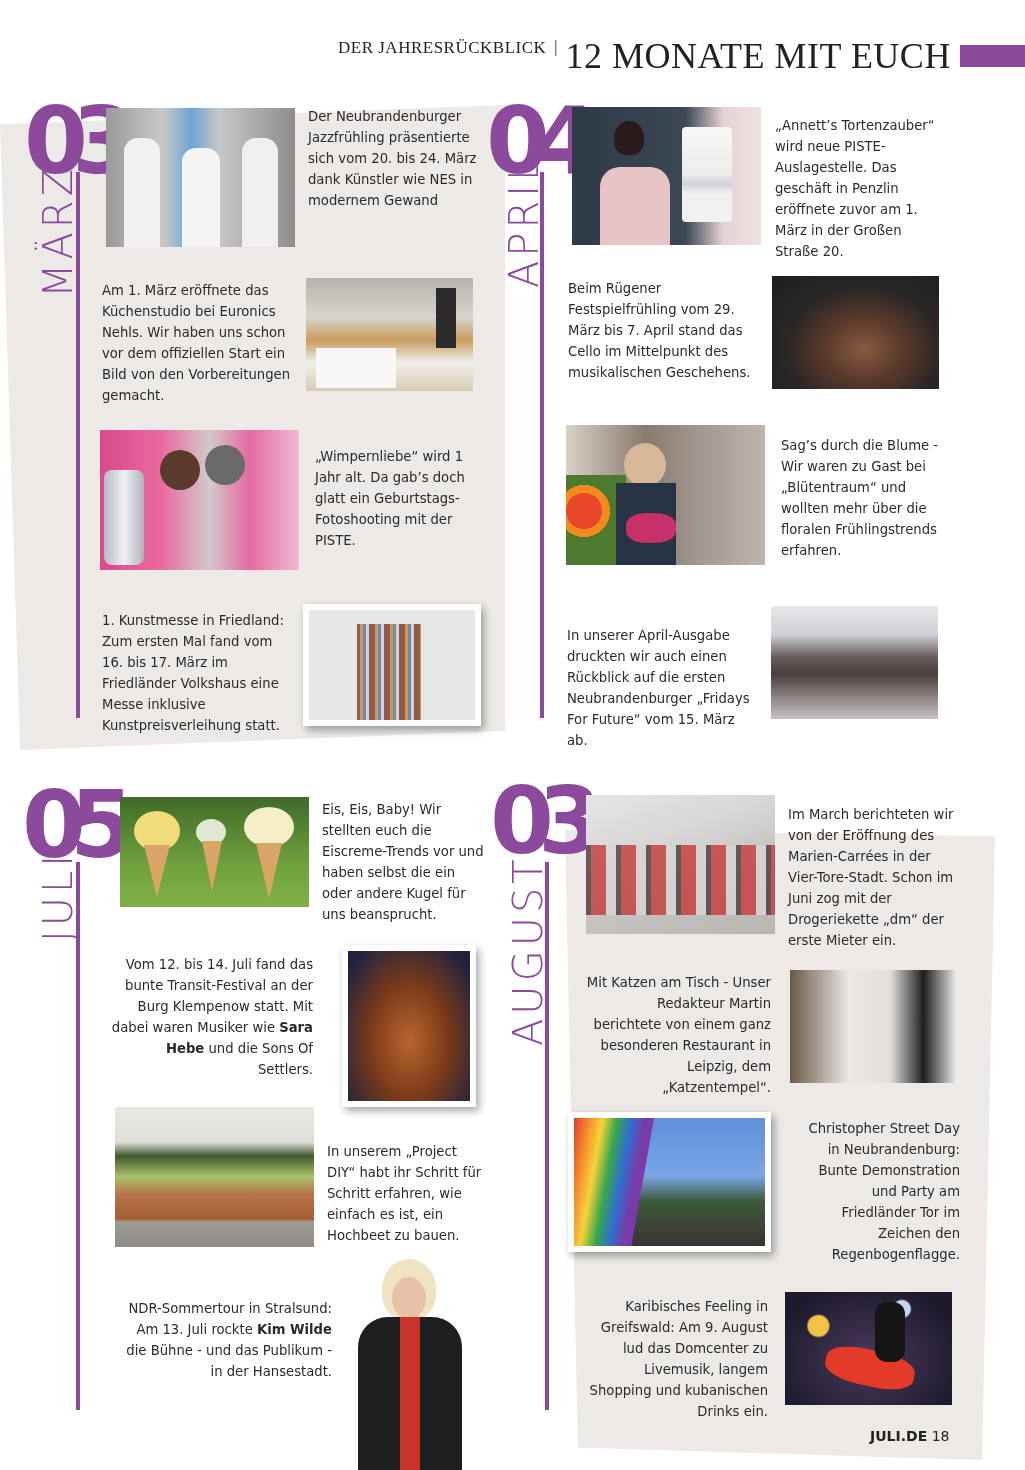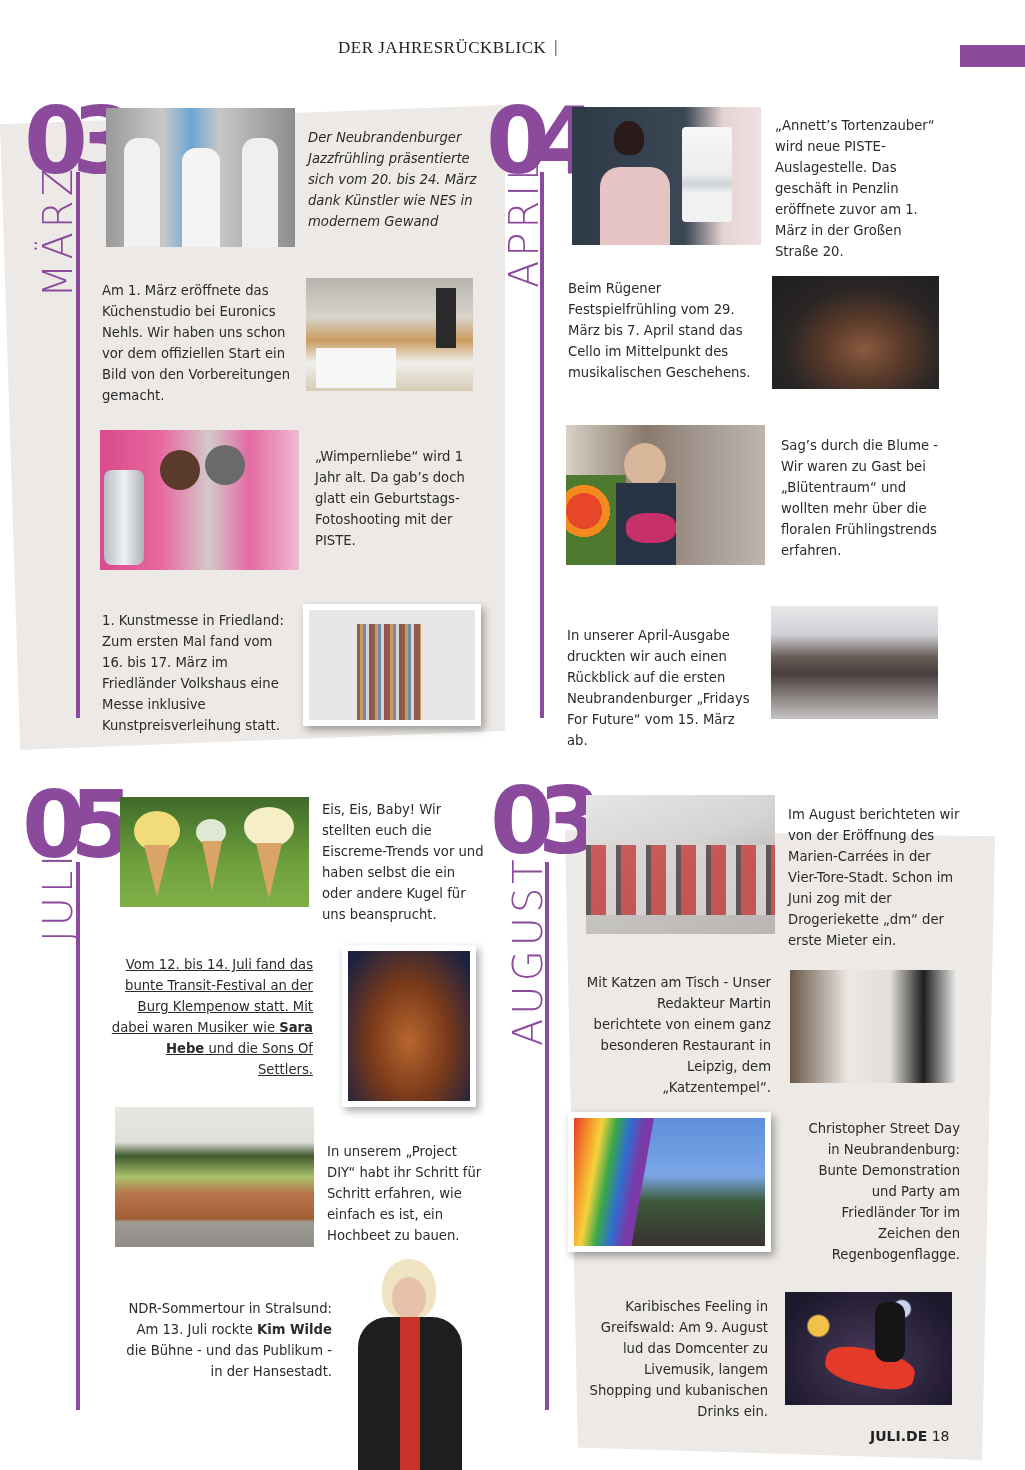--- a/index.html
+++ b/index.html
@@ -32,33 +32,34 @@
 </style>
 </head>
 <body>
 
 <div class="paper paper-maerz"></div>
 <div class="paper paper-august"></div>
 
 <div class="header">
   <span class="kicker">DER JAHRESRÜCKBLICK</span>
   <span class="sep">|</span>
+  <span class="title">12 MONATE MIT EUCH</span>
 </div>
 <div class="header-bar"></div>
 
 <div class="month-num" style="left:24px; top:96px;">03</div>
 <div class="month-name" style="left:38px; top:298px;">MÄRZ</div>
 <div class="vline" style="left:76px; top:172px; height:546px;"></div>
 
 <div class="photo" style="left:106px; top:108px; width:189px; height:139px; background:linear-gradient(90deg,#9a9a9a 0%,#c9c9c9 30%,#6da6d3 45%,#c7c7c7 60%,#8d8d8d 100%);">
   <div style="position:absolute;left:18px;top:30px;width:36px;height:109px;background:#f1f1f1;border-radius:14px 14px 0 0;"></div>
   <div style="position:absolute;left:76px;top:40px;width:38px;height:99px;background:#f4f4f4;border-radius:14px 14px 0 0;"></div>
   <div style="position:absolute;left:136px;top:30px;width:36px;height:109px;background:#efefef;border-radius:14px 14px 0 0;"></div>
 </div>
-<div class="txt" style="left:308px; top:127px; width:170px;font-style:italic;">Der Neubrandenburger Jazzfrühling präsentierte sich vom 20. bis 24. März dank Künstler wie NES in modernem Gewand</div>
+<div class="txt" style="left:308px; top:106px; width:170px;">Der Neubrandenburger Jazzfrühling präsentierte sich vom 20. bis 24. März dank Künstler wie NES in modernem Gewand</div>
 
 <div class="txt" style="left:102px; top:280px; width:195px;">Am 1. März eröffnete das Küchenstudio bei Euronics Nehls. Wir haben uns schon vor dem offiziellen Start ein Bild von den Vorbereitungen gemacht.</div>
 <div class="photo" style="left:306px; top:278px; width:167px; height:113px; background:linear-gradient(180deg,#b8b5ae 0%,#d8d4cc 35%,#c99b5f 55%,#f0efec 75%,#d6cbb4 100%);">
   <div style="position:absolute;left:130px;top:10px;width:20px;height:60px;background:#2a2a2a;"></div>
   <div style="position:absolute;left:10px;top:70px;width:80px;height:40px;background:#f7f7f7;"></div>
 </div>
 
 <div class="photo" style="left:100px; top:430px; width:199px; height:140px; background:linear-gradient(90deg,#d94a8c 0%,#e8679e 30%,#d3c9cb 55%,#e36aa3 75%,#f0b9d0 100%);">
   <div style="position:absolute;left:4px;top:40px;width:40px;height:95px;background:linear-gradient(90deg,#b8bcc4,#eef0f3,#aeb3bb);border-radius:8px;"></div>
   <div style="position:absolute;left:60px;top:20px;width:40px;height:40px;background:#5a3a2a;border-radius:50%;"></div>
@@ -103,42 +104,42 @@
 <div class="photo" style="left:120px; top:797px; width:189px; height:110px; background:linear-gradient(180deg,#3f6a2a 0%,#6ea03c 60%,#7fb048 100%);">
   <div style="position:absolute;left:14px;top:14px;width:46px;height:40px;background:#f2dc7a;border-radius:50%;"></div>
   <div style="position:absolute;left:24px;top:48px;width:26px;height:52px;background:#d9a466;clip-path:polygon(0 0,100% 0,50% 100%);"></div>
   <div style="position:absolute;left:76px;top:22px;width:30px;height:26px;background:#dfe8d2;border-radius:50%;"></div>
   <div style="position:absolute;left:82px;top:44px;width:20px;height:50px;background:#d9a466;clip-path:polygon(0 0,100% 0,50% 100%);"></div>
   <div style="position:absolute;left:124px;top:10px;width:50px;height:40px;background:#f6eec6;border-radius:50%;"></div>
   <div style="position:absolute;left:136px;top:46px;width:26px;height:56px;background:#d9a466;clip-path:polygon(0 0,100% 0,50% 100%);"></div>
 </div>
 <div class="txt" style="left:322px; top:799px; width:165px;">Eis, Eis, Baby! Wir stellten euch die Eiscreme-Trends vor und haben selbst die ein oder andere Kugel für uns beansprucht.</div>
 
-<div class="txt right" style="left:110px; top:954px; width:203px;text-decoration:underline;"><span>Vom 12. bis 14. Juli fand das bunte Transit-Festival an der Burg Klempenow statt. Mit dabei waren Musiker wie </span><b>Sara Hebe</b><span> und die Sons Of Settlers.</span></div>
+<div class="txt right" style="left:110px; top:954px; width:203px;"><span>Vom 12. bis 14. Juli fand das bunte Transit-Festival an der Burg Klempenow statt. Mit dabei waren Musiker wie </span><b>Sara Hebe</b><span> und die Sons Of Settlers.</span></div>
 <div class="photo framed" style="left:342px; top:945px; width:134px; height:162px; background:radial-gradient(ellipse at 50% 60%,#b8662e 0%,#7a3a1a 45%,#1e2240 90%);"></div>
 
 <div class="photo" style="left:115px; top:1107px; width:199px; height:140px; background:linear-gradient(180deg,#e8e7e2 0%,#e0ded9 25%,#3f5a2e 35%,#a9c26a 50%,#b8744a 62%,#a35e34 80%,#9e9a94 82%,#8f8b86 100%);"></div>
 <div class="txt" style="left:327px; top:1141px; width:155px;">In unserem „Project DIY“ habt ihr Schritt für Schritt erfahren, wie einfach es ist, ein Hochbeet zu bauen.</div>
 
 <div class="txt right" style="left:120px; top:1298px; width:212px;"><span>NDR-Sommertour in Stralsund: Am 13. Juli rockte </span><b>Kim Wilde</b><span> die Bühne - und das Publikum - in der Hansestadt.</span></div>
 <div class="photo" style="left:352px; top:1255px; width:110px; height:215px;">
   <div style="position:absolute;left:30px;top:4px;width:54px;height:60px;background:#f0e3c2;border-radius:50% 50% 40% 40%;"></div>
   <div style="position:absolute;left:40px;top:22px;width:34px;height:42px;background:#e6c3a8;border-radius:50%;"></div>
   <div style="position:absolute;left:6px;top:62px;width:104px;height:153px;background:#1e1e1e;border-radius:30px 30px 0 0;"></div>
   <div style="position:absolute;left:48px;top:62px;width:20px;height:153px;background:#c8332a;"></div>
 </div>
 
 <div class="month-num" style="left:490px; top:776px;">03</div>
 <div class="month-name" style="left:508px; top:1046px;">AUGUST</div>
 <div class="vline" style="left:545px; top:862px; height:548px;"></div>
 
 <div class="photo" style="left:586px; top:795px; width:189px; height:139px; background:linear-gradient(160deg,#e6e6e8 0%,#d6d4d2 40%,#c8c6c4 55%,#b8b5b2 100%);">
   <div style="position:absolute;left:0;top:50px;width:189px;height:70px;background:repeating-linear-gradient(90deg,#4a3a3a 0 5px,#c63a3a 5px 20px,#d8d6d4 20px 30px);opacity:0.8;"></div>
 </div>
-<div class="txt" style="left:788px; top:804px; width:175px;">Im August berichteten wir von der Eröffnung des Marien-Carrées in der Vier-Tore-Stadt. Schon im Juni zog mit der Drogeriekette „dm“ der erste Mieter ein.</div>
+<div class="txt" style="left:788px; top:804px; width:175px;">Im March berichteten wir von der Eröffnung des Marien-Carrées in der Vier-Tore-Stadt. Schon im Juni zog mit der Drogeriekette „dm“ der erste Mieter ein.</div>
 
 <div class="txt right" style="left:585px; top:972px; width:186px;">Mit Katzen am Tisch - Unser Redakteur Martin berichtete von einem ganz besonderen Restaurant in Leipzig, dem „Katzentempel“.</div>
 <div class="photo" style="left:790px; top:970px; width:167px; height:113px; background:linear-gradient(90deg,#6a5848 0%,#ebe8e4 35%,#e2dfdb 60%,#1f1f1f 80%,#f0efed 100%);"></div>
 
 <div class="photo framed" style="left:568px; top:1112px; width:203px; height:140px; background:linear-gradient(180deg,#5f8fd9 0%,#7aa6e6 45%,#3d5a3a 65%,#3a3232 100%);">
   <div style="position:absolute;left:0;top:0;width:80px;height:128px;background:linear-gradient(90deg,#e23b2e 0%,#f4892a 18%,#f6d23a 36%,#3aa84a 54%,#2e6fd0 72%,#7a3aa8 90%);transform:skewX(-10deg);transform-origin:top left;"></div>
 </div>
 <div class="txt" style="left:795px; top:1118px; width:165px;text-align:right;">Christopher Street Day in Neubrandenburg: Bunte Demonstration und Party am Friedländer Tor im Zeichen den Regenbogenflagge.</div>
 
 <div class="txt right" style="left:580px; top:1296px; width:188px;">Karibisches Feeling in Greifswald: Am 9. August lud das Domcenter zu Livemusik, langem Shopping und kubanischen Drinks ein.</div>

